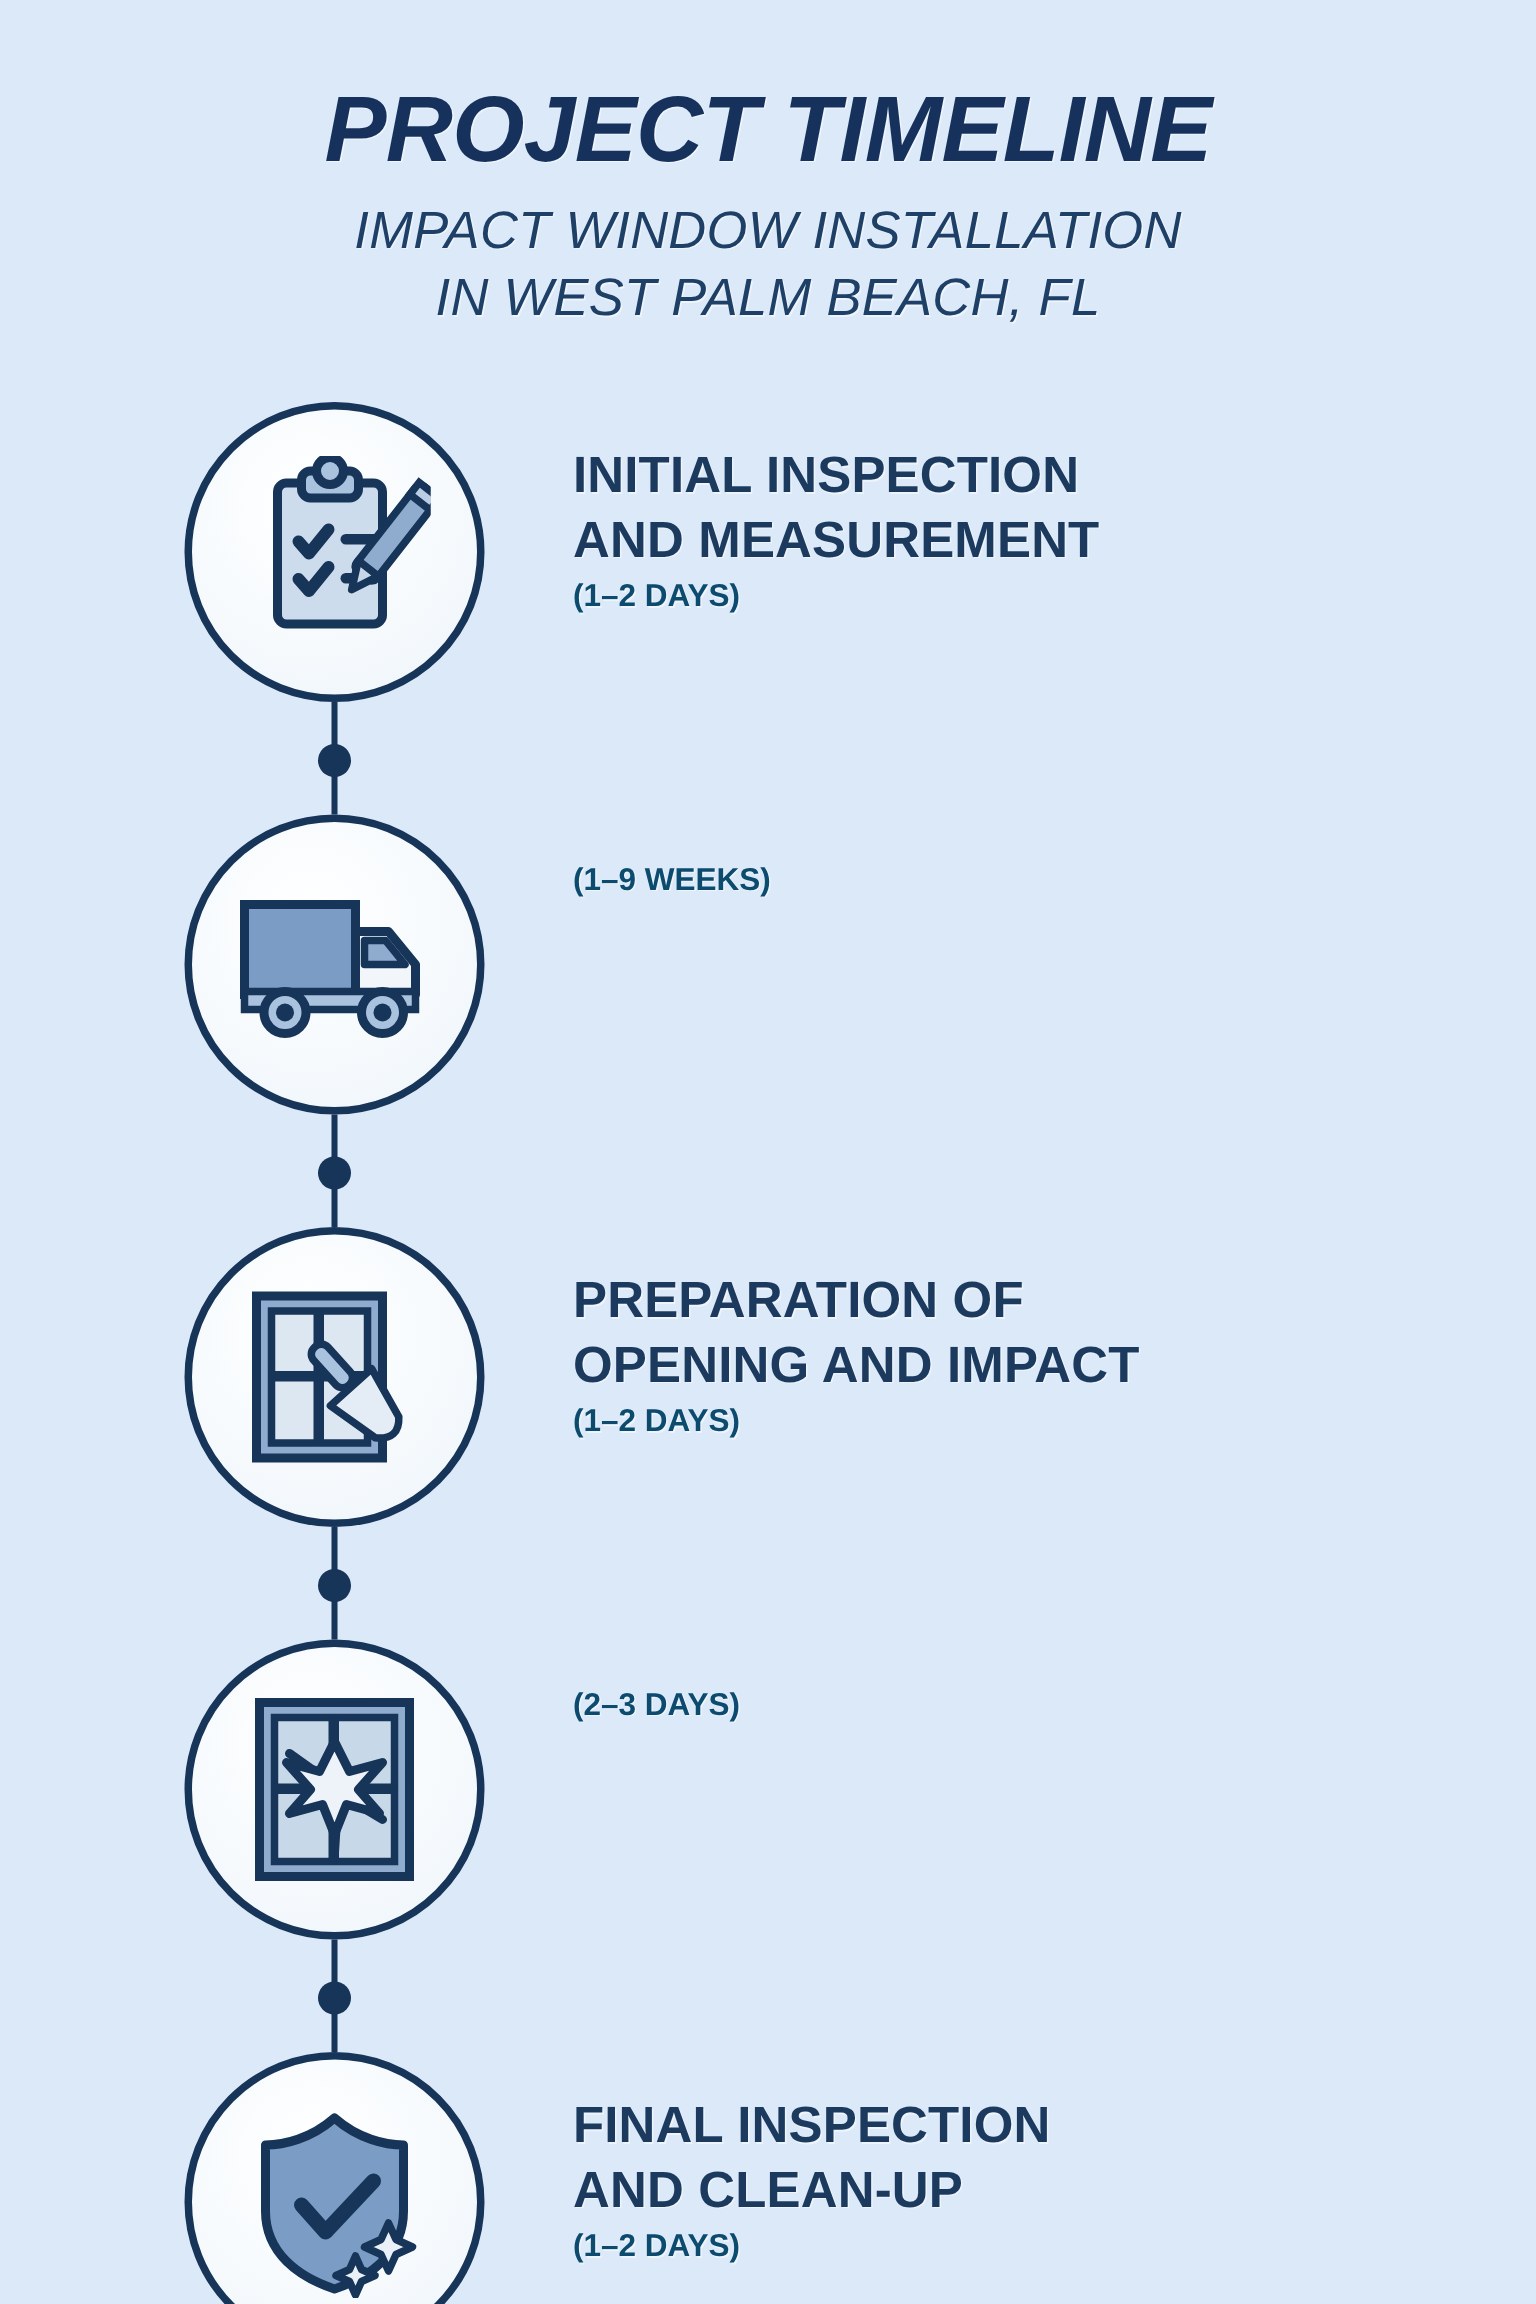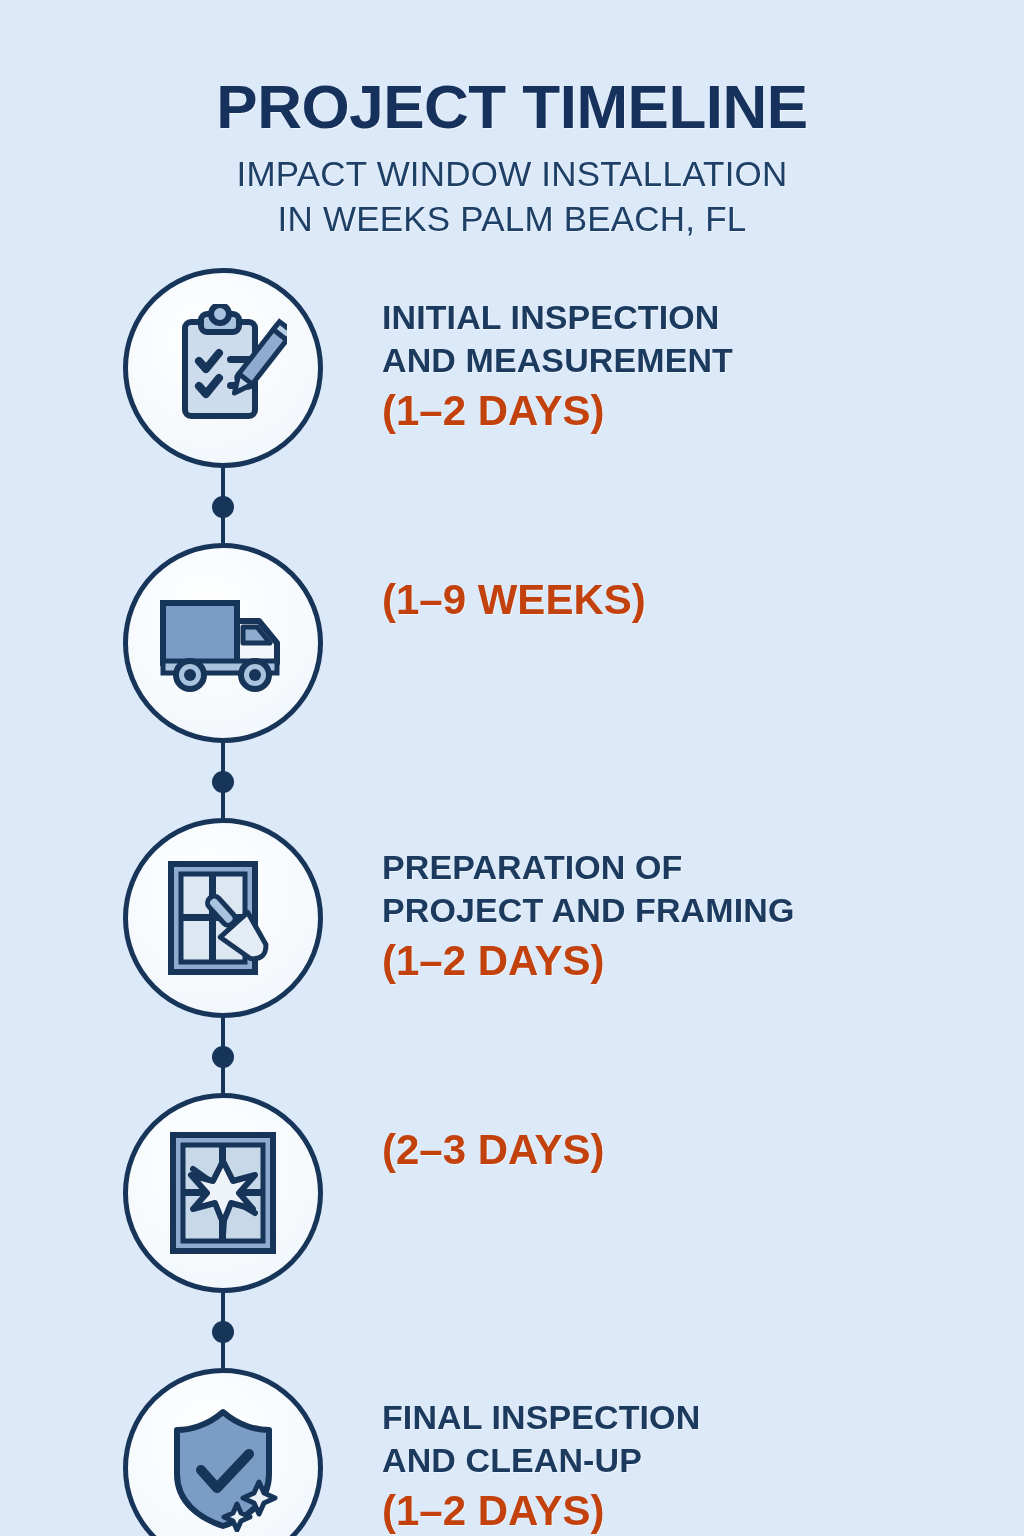--- a/index.html
+++ b/index.html
@@ -15,22 +15,23 @@
     position: relative;
   }
 
   
   .header {
     position: absolute;
     top: 0;
     left: 0;
     width: 1024px;
     text-align: center;
-    padding-top: 76px;
+    padding-top: 56px;
     box-sizing: border-box;
+    font-style: italic;
   }
   .main-title {
     font-size: 62px;
     font-weight: 700;
     letter-spacing: -0.5px;
     color: #16325c;
     line-height: 1.0;
     margin: 0 0 14px 0;
     text-shadow: 1px 1px 0 rgba(255,255,255,0.55);
   }
@@ -115,36 +116,36 @@
   .step-title {
     font-size: 34px;
     font-weight: 700;
     color: #1b3a5e;
     line-height: 1.26;
     letter-spacing: 0.1px;
     text-shadow: 1px 1px 0 rgba(255,255,255,0.5);
   }
   .step-title .t-line { display: block; }
   .step-duration {
-    font-size: 42px;
+    font-size: 21px;
     font-weight: 700;
-    color: #c2410c;
+    color: #0c4a6e;
     line-height: 1.3;
     margin-top: 2px;
     text-shadow: 1px 1px 0 rgba(255,255,255,0.5);
   }
 </style>
 </head>
 <body>
 
 <div class="header">
   <h1 class="main-title">PROJECT TIMELINE</h1>
   <div class="subtitle">
     <span class="sub-line">IMPACT WINDOW INSTALLATION</span>
-    <span class="sub-line">IN WEEKS PALM BEACH, FL</span>
+    <span class="sub-line">IN WEST PALM BEACH, FL</span>
   </div>
 </div>
 
 <div class="timeline">
 
   <div class="step">
     <div class="node-col">
       <div class="circle">
         <span>
           <svg width="128" height="128" viewBox="0 0 128 128">
@@ -221,21 +222,21 @@
         </span>
       </div>
     </div>
     <div class="connector">
       <div class="line"></div>
       <div class="dot"></div>
     </div>
     <div class="step-text">
       <div class="step-title">
         <span class="t-line">PREPARATION OF</span>
-        <span class="t-line">PROJECT AND FRAMING</span>
+        <span class="t-line">OPENING AND IMPACT</span>
       </div>
       <div class="step-duration">(1–2 DAYS)</div>
     </div>
   </div>
 
   <div class="step">
     <div class="node-col">
       <div class="circle">
         <span>
           <svg width="120" height="132" viewBox="0 0 120 132">

